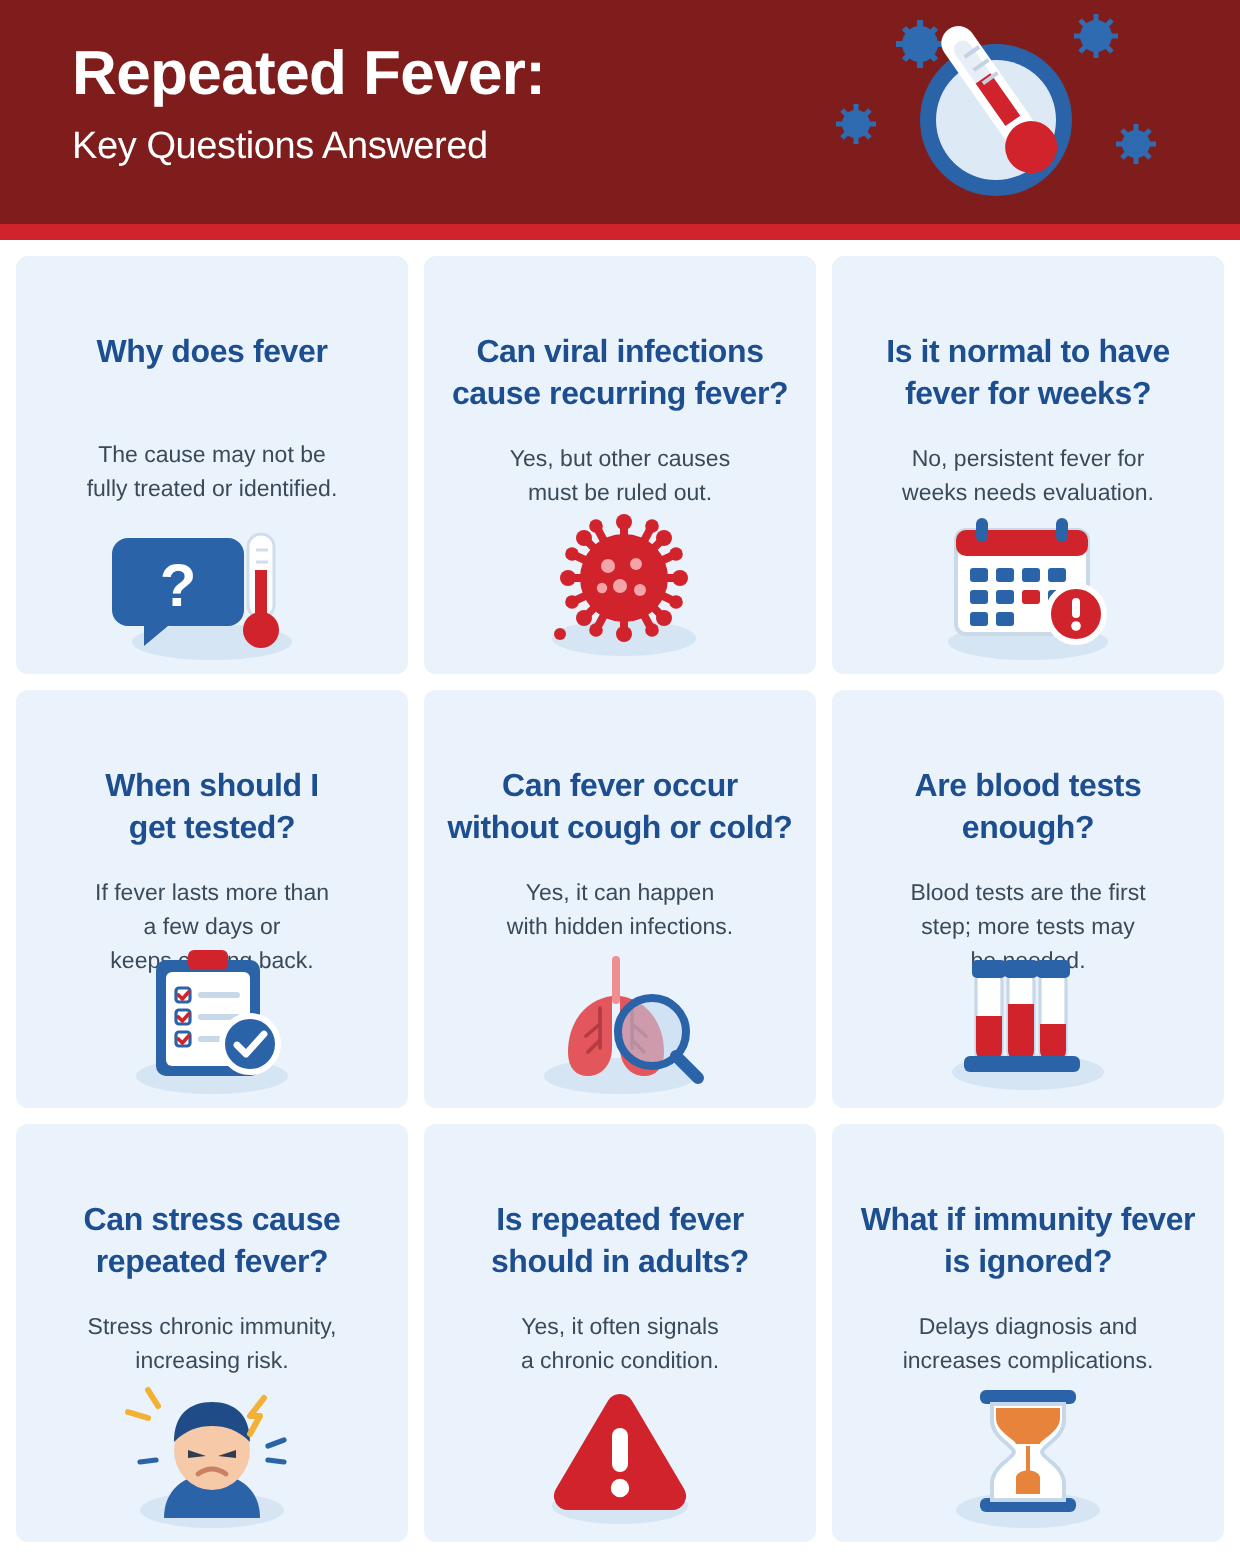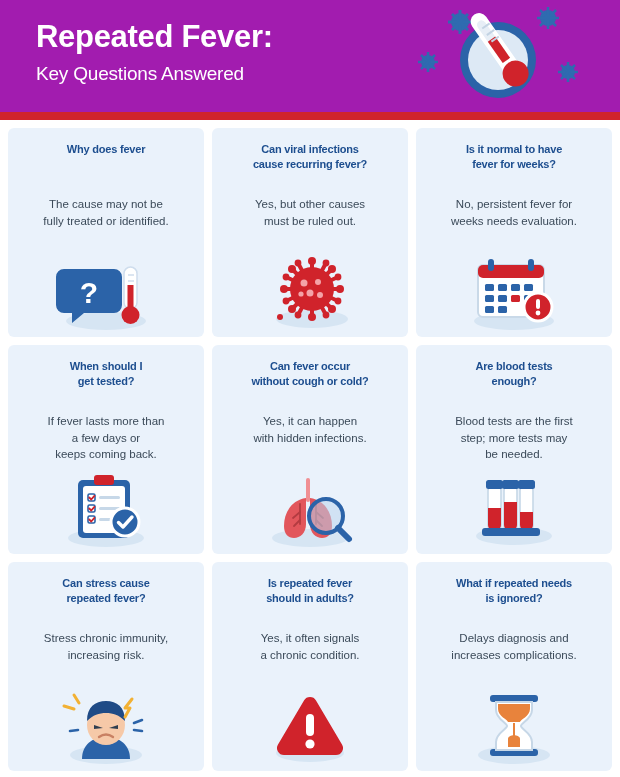--- a/index.html
+++ b/index.html
@@ -8,21 +8,21 @@
     height: 777px;
     font-family: "Liberation Sans", sans-serif;
     background: #ffffff;
     overflow: hidden;
   }
 
   
   .header {
     position: relative;
     height: 112px;
-    background: #a21caf;
+    background: #7f1d1d;
     overflow: hidden;
   }
   .header-text {
     position: absolute;
     left: 36px;
     top: 20px;
   }
   .header-title {
     color: #ffffff;
     font-size: 31px;
@@ -64,25 +64,26 @@
     padding: 14px 10px 8px 10px;
     display: flex;
     flex-direction: column;
     align-items: center;
     text-align: center;
     position: relative;
     overflow: hidden;
   }
   .card-q {
     color: #1d4e8f;
-    font-size: 11px;
+    font-size: 16px;
     font-weight: bold;
     line-height: 1.32;
     letter-spacing: -0.2px;
     min-height: 40px;
+    margin-top: 24px;
   }
   .card-a {
     color: #3b4a59;
     font-size: 11.5px;
     line-height: 1.45;
     margin-top: 14px;
     padding: 0 4px;
   }
   .card-art {
     position: absolute;
@@ -416,21 +417,21 @@
         <ellipse cx="60" cy="64" rx="34" ry="9" fill="#d6e5f3"></ellipse>
         <path d="M60 8 a7 7 0 0 1 6 3.4 l26 44 a7 7 0 0 1 -6 10.6 h-52 a7 7 0 0 1 -6 -10.6 l26 -44 a7 7 0 0 1 6 -3.4z" fill="#d0232b"></path>
         <rect x="56" y="25" width="8" height="22" rx="4" fill="#ffffff"></rect>
         <circle cx="60" cy="55" r="4.6" fill="#ffffff"></circle>
       </svg>
     </div>
   </div>
 
   <div class="card">
     <div class="card-q">
-      <div>What if repeated needs</div>
+      <div>What if immunity fever</div>
       <div>is ignored?</div>
     </div>
     <div class="card-a">
       <div>Delays diagnosis and</div>
       <div>increases complications.</div>
     </div>
     <div class="card-art">
       <svg viewBox="0 0 120 76" width="120" height="76">
         <ellipse cx="60" cy="66" rx="36" ry="9" fill="#d6e5f3"></ellipse>
         <rect x="36" y="6" width="48" height="7" rx="3" fill="#2b63a8"></rect>

